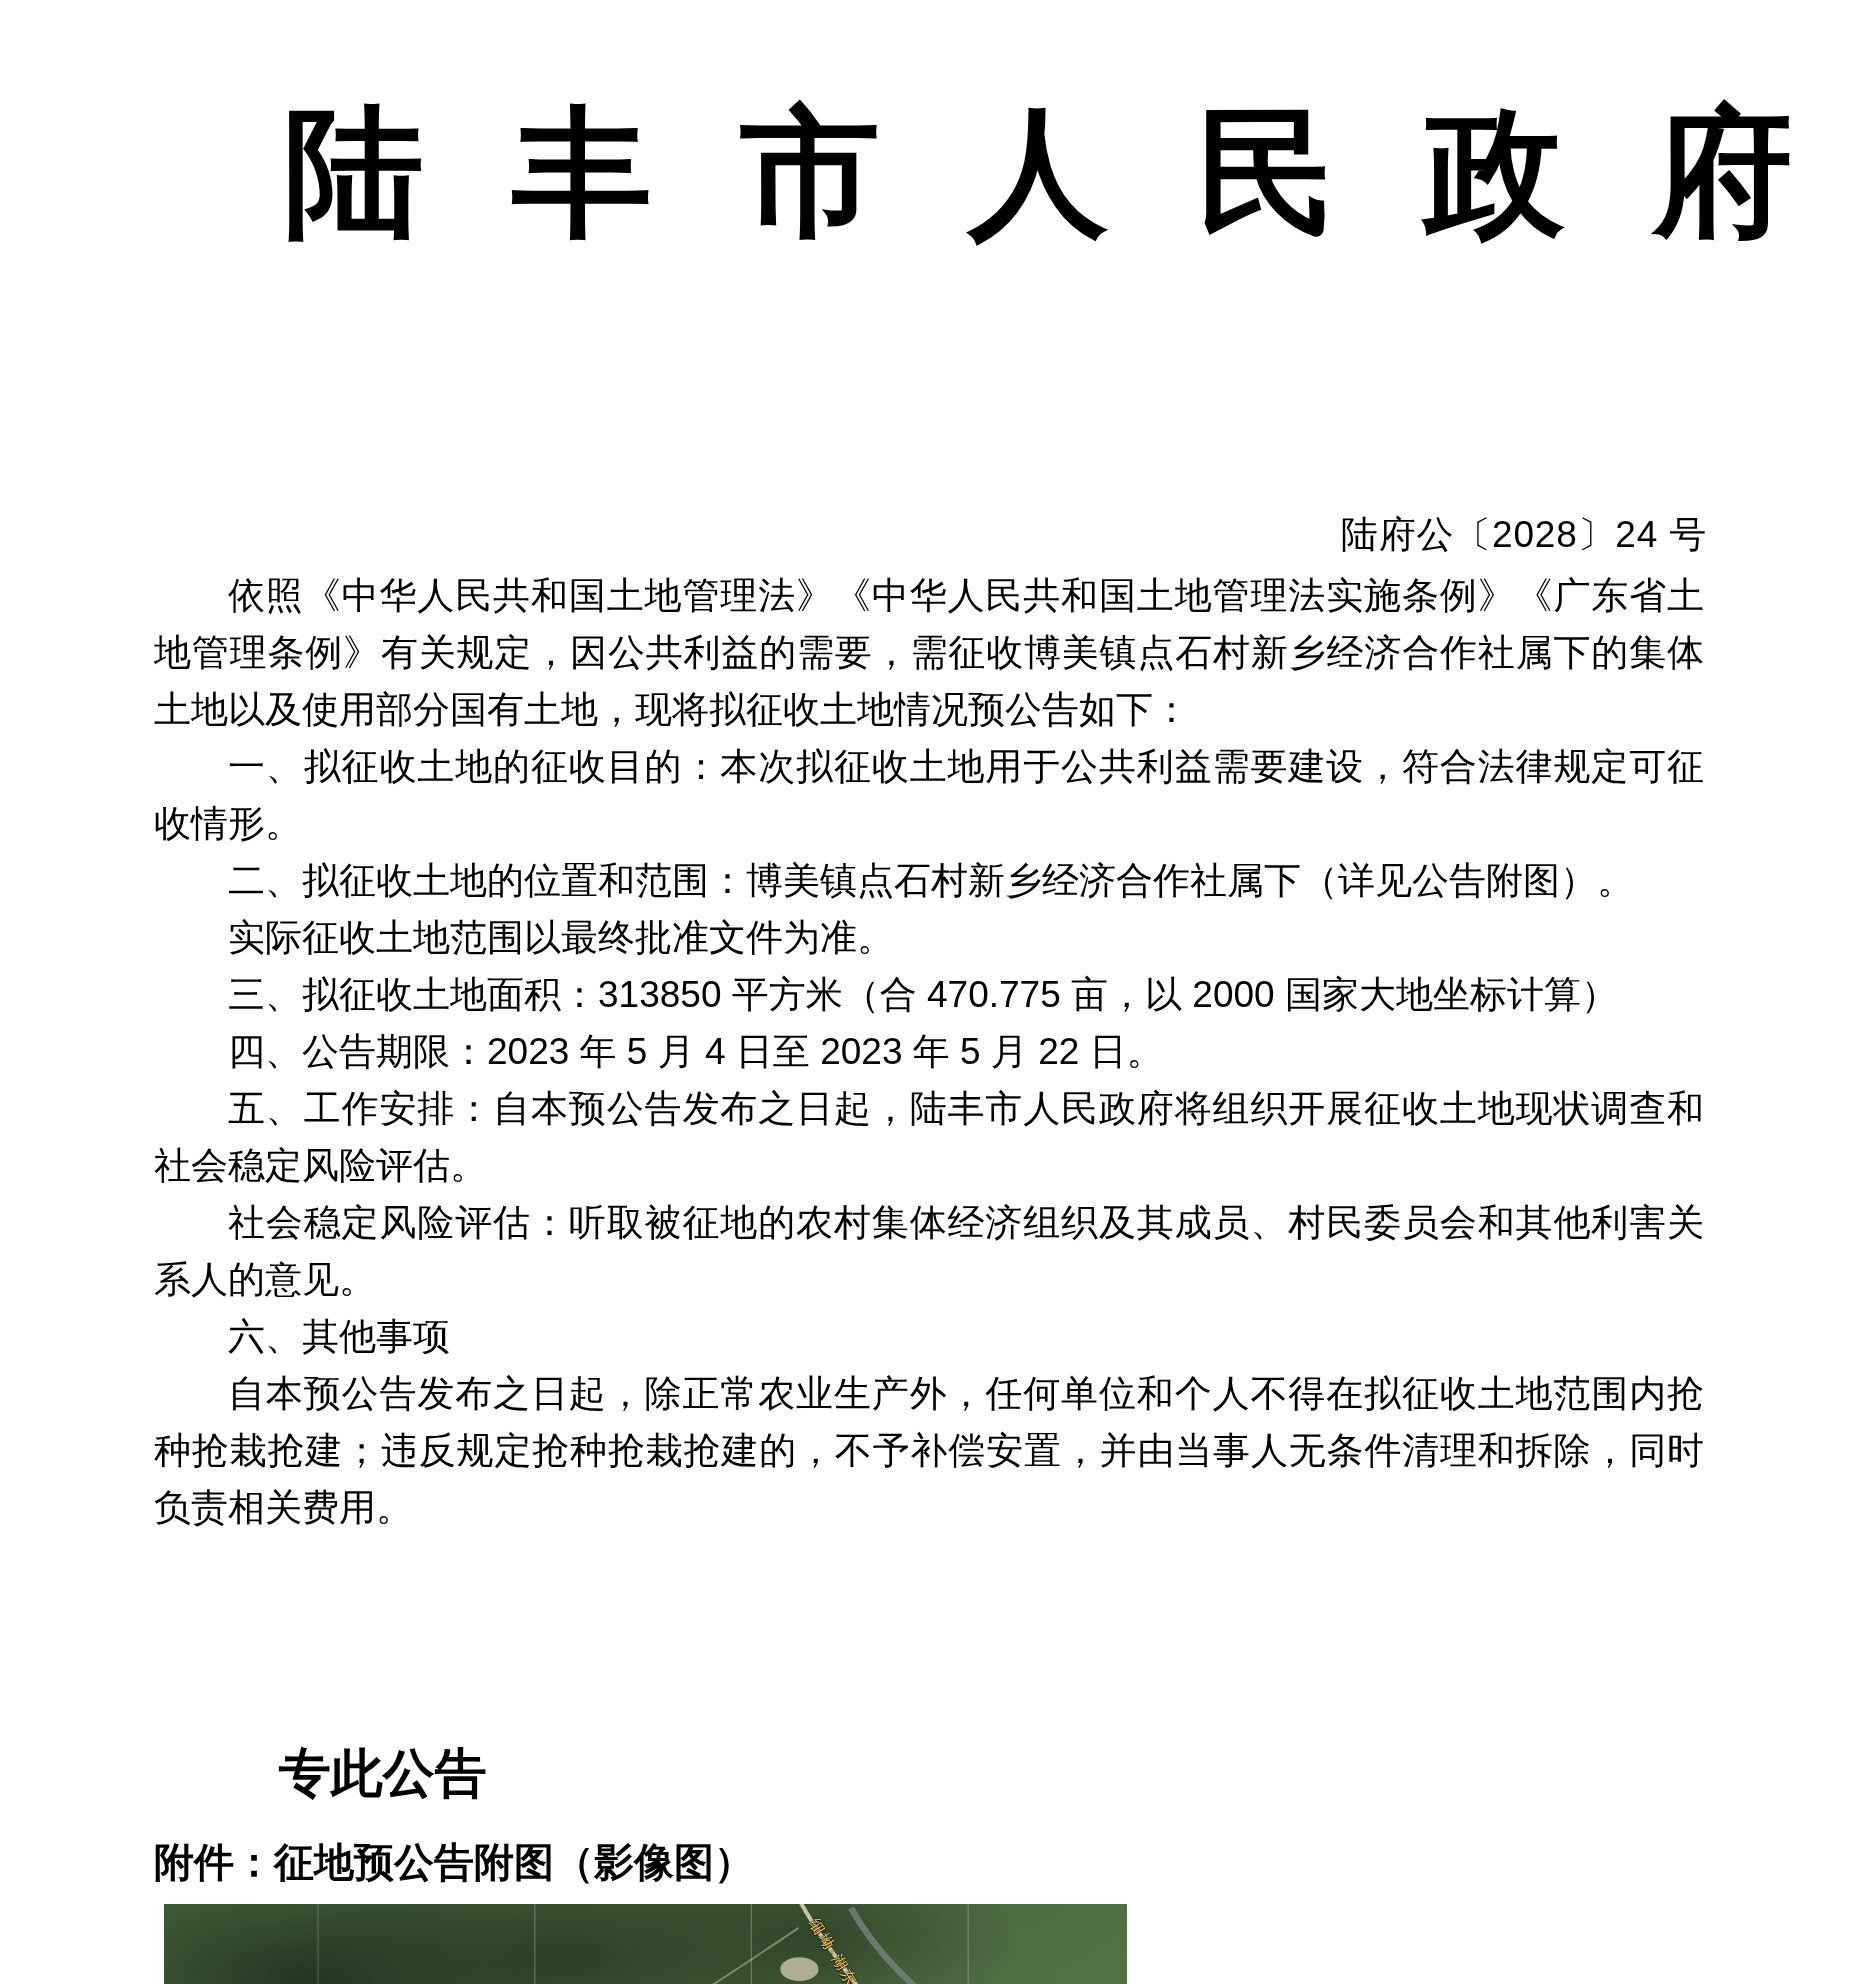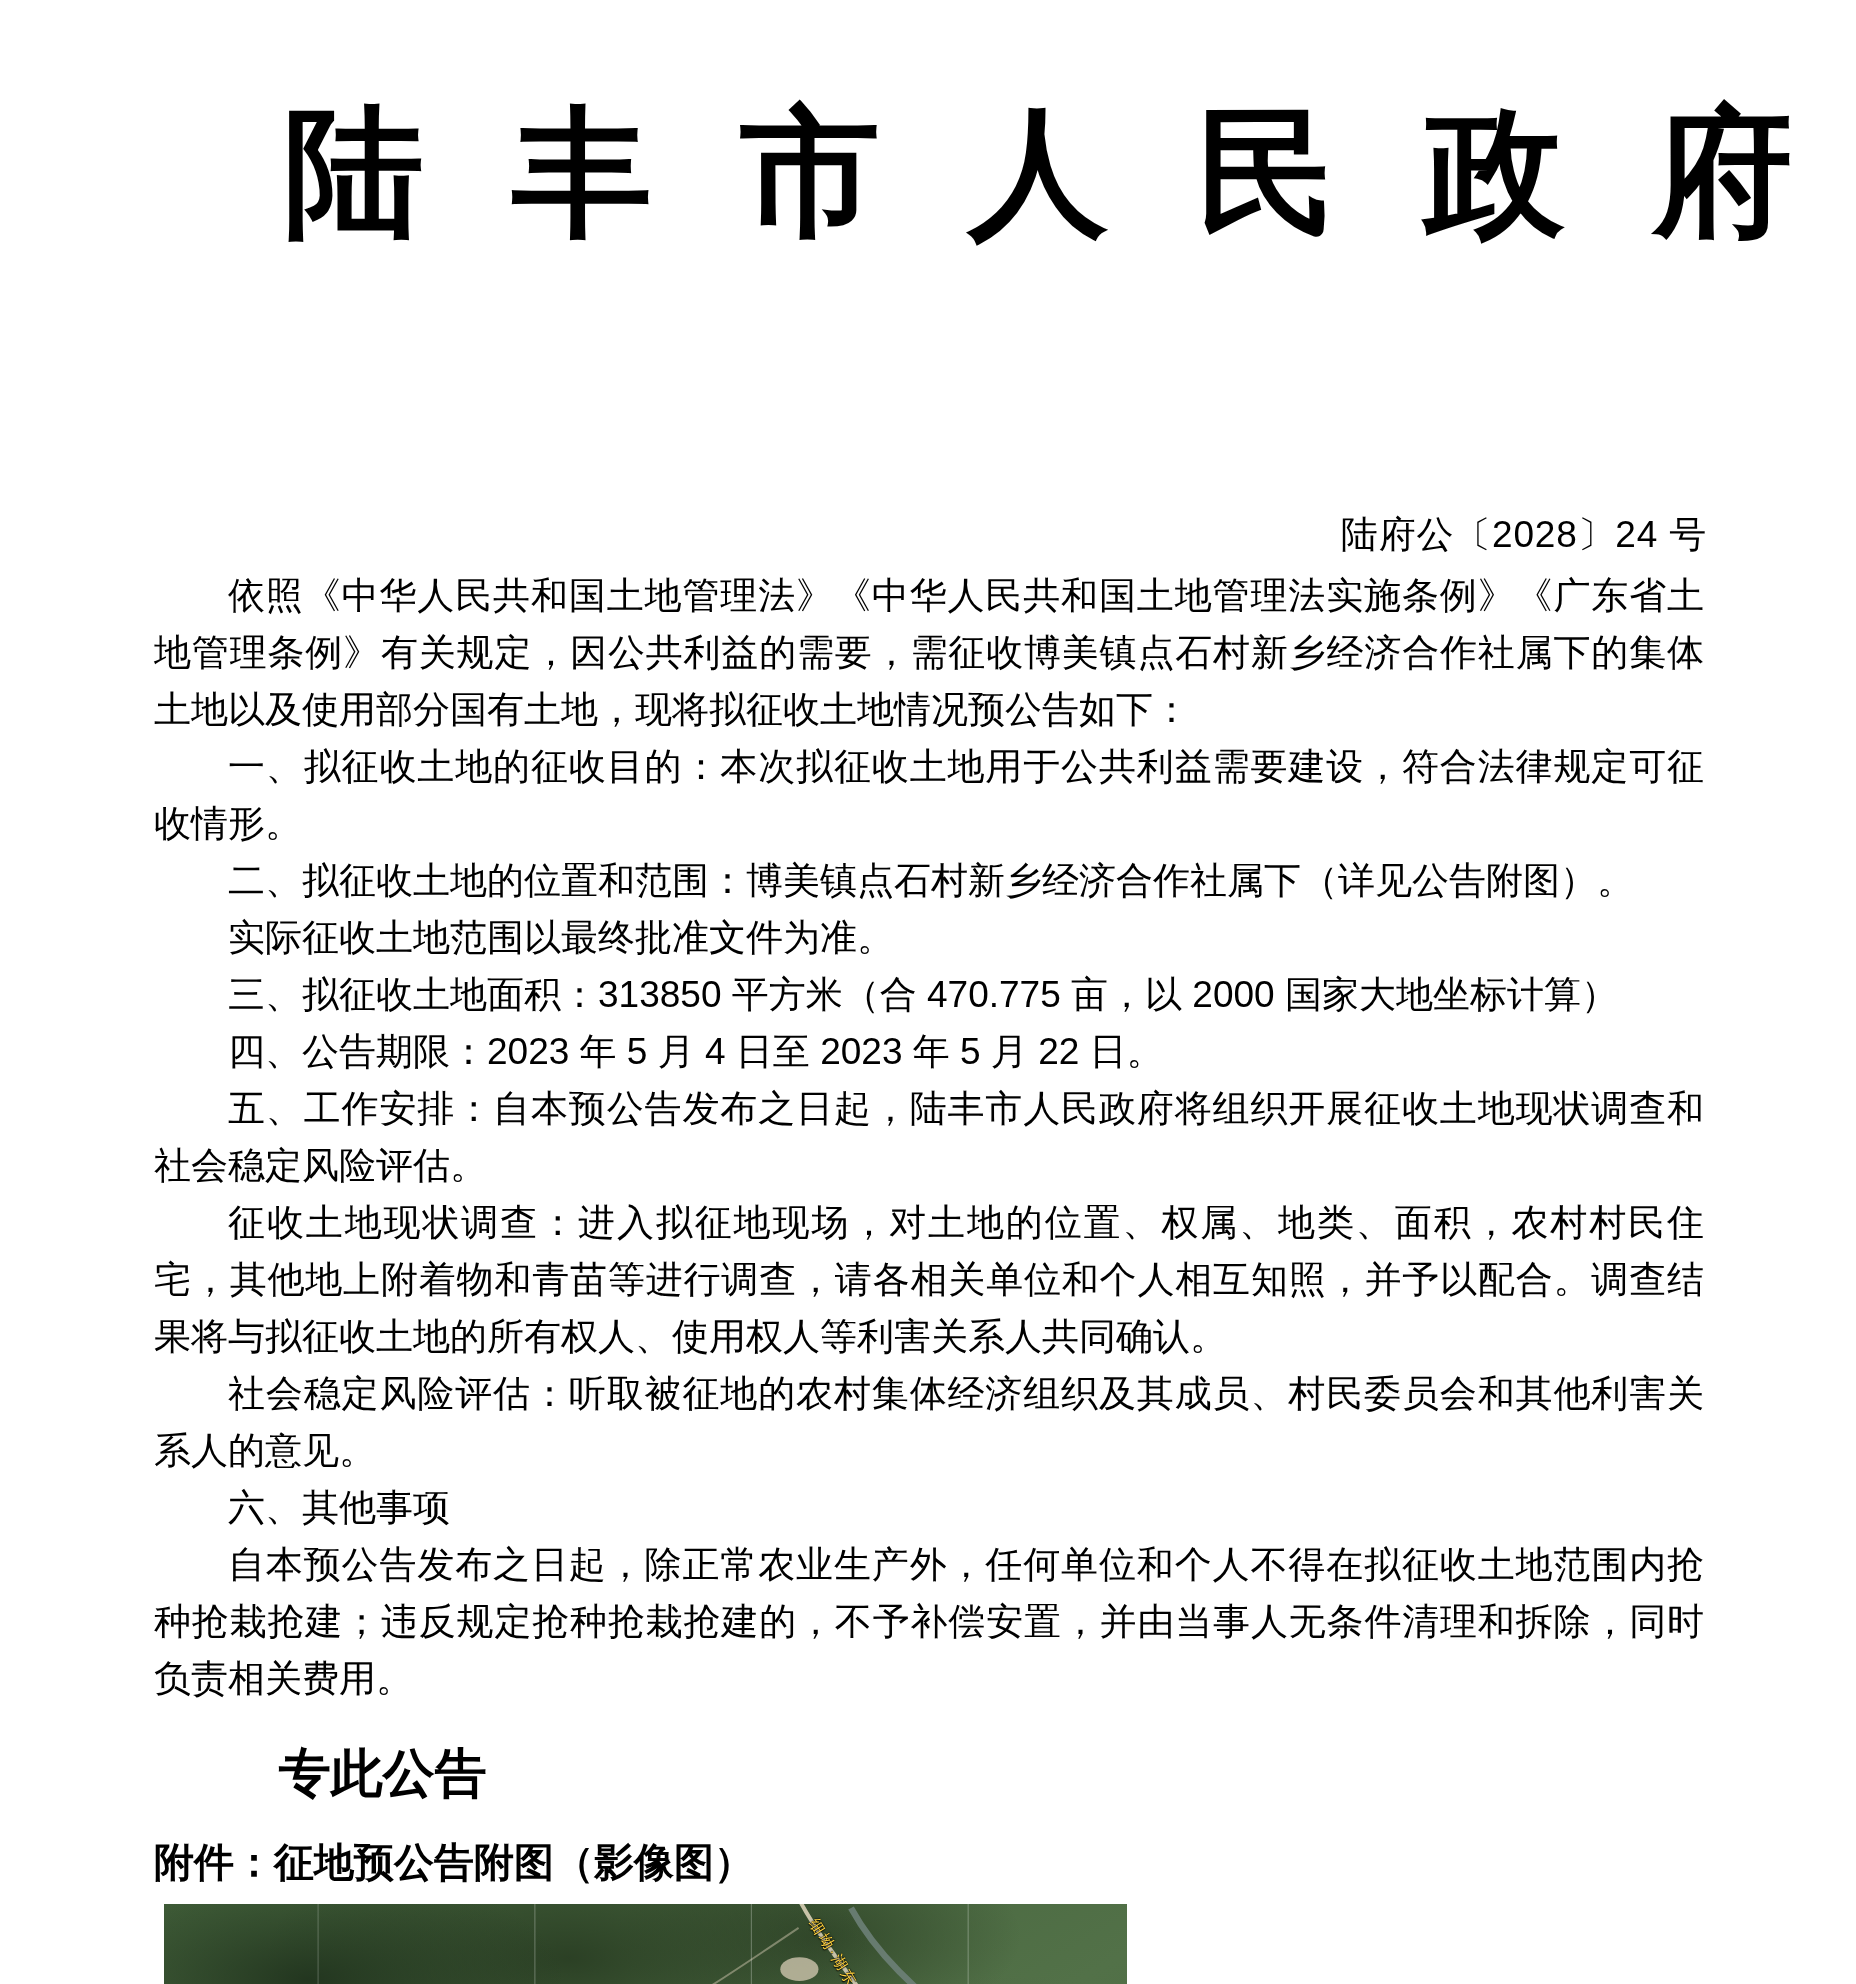--- a/index.html
+++ b/index.html
@@ -104,21 +104,20 @@
   <div class="doc-number">陆府公〔2028〕24 号</div>
 
   <div class="body-text">
     <p>依照《中华人民共和国土地管理法》《中华人民共和国土地管理法实施条例》《广东省土地管理条例》有关规定，因公共利益的需要，需征收博美镇点石村新乡经济合作社属下的集体土地以及使用部分国有土地，现将拟征收土地情况预公告如下：</p>
     <p>一、拟征收土地的征收目的：本次拟征收土地用于公共利益需要建设，符合法律规定可征收情形。</p>
     <p>二、拟征收土地的位置和范围：博美镇点石村新乡经济合作社属下（详见公告附图）。</p>
     <p>实际征收土地范围以最终批准文件为准。</p>
     <p>三、拟征收土地面积：313850 平方米（合 470.775 亩，以 2000 国家大地坐标计算）</p>
     <p>四、公告期限：2023 年 5 月 4 日至 2023 年 5 月 22 日。</p>
     <p>五、工作安排：自本预公告发布之日起，陆丰市人民政府将组织开展征收土地现状调查和社会稳定风险评估。</p>
-    <p>征收土地现状调查：进入拟征地现场，对土地的位置、权属、地类、面积，农村村民住宅，其他地上附着物和青苗等进行调查，请各相关单位和个人相互知照，并予以配合。调查结果将与拟征收土地的所有权人、使用权人等利害关系人共同确认。</p>
     <p>社会稳定风险评估：听取被征地的农村集体经济组织及其成员、村民委员会和其他利害关系人的意见。</p>
     <p>六、其他事项</p>
     <p>自本预公告发布之日起，除正常农业生产外，任何单位和个人不得在拟征收土地范围内抢种抢栽抢建；违反规定抢种抢栽抢建的，不予补偿安置，并由当事人无条件清理和拆除，同时负责相关费用。</p>
   </div>
 
   <div class="closing">专此公告</div>
 
   <div class="attachment">附件：征地预公告附图（影像图）</div>
 
   <div class="map">

